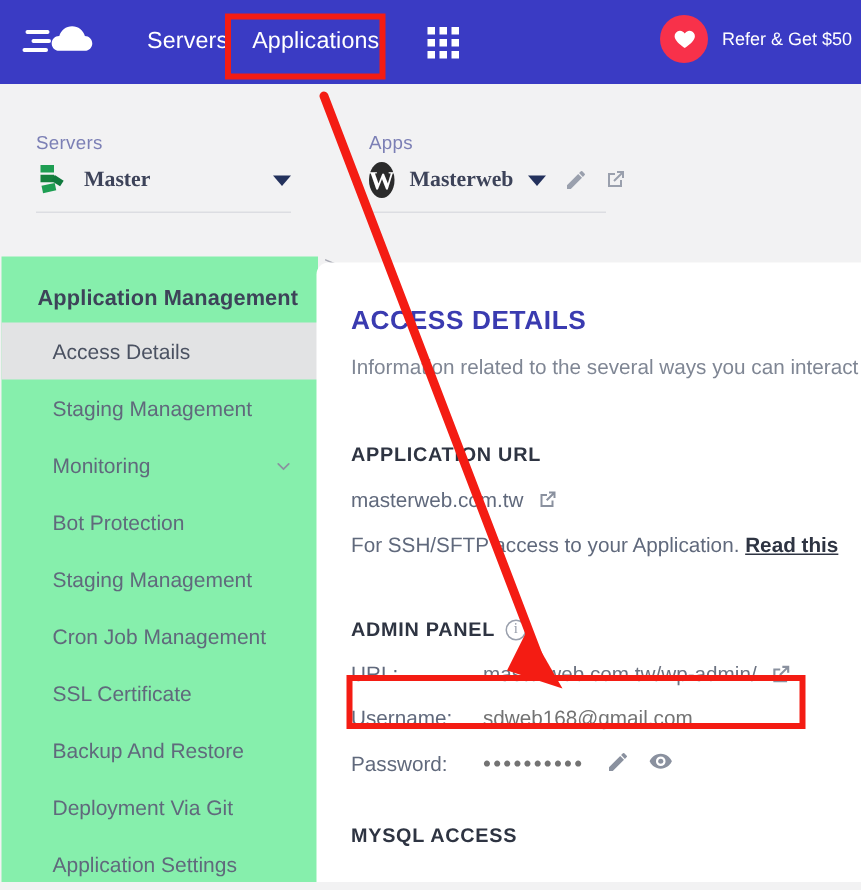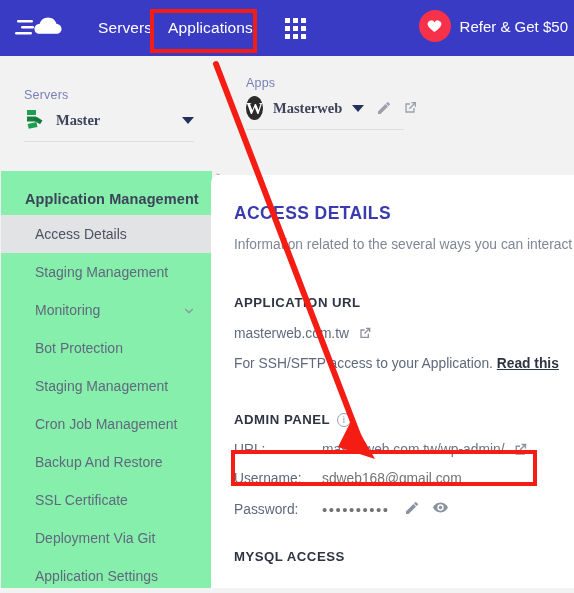--- a/index.html
+++ b/index.html
@@ -26,33 +26,33 @@
   .nav-servers { margin-left: 20px; }
   .nav-apps { margin-left: 12px; }
   .grid-icon { margin-left: 30px; display:grid; grid-template-columns: repeat(3, 5px);
                grid-template-rows: repeat(3,5px); gap:3px; cursor:pointer; }
   .grid-icon i { display:block; width:5px; height:5px; background:#fff; }
   .refer { position:absolute; right: 6px; top: 10px; display:flex; align-items:center; cursor:pointer; }
   .heart-circle {
     width: 32px; height: 32px; border-radius: 50%; background:#f8314a;
     display:flex; align-items:center; justify-content:center;
   }
-  .refer-label { color:#fff; font-size:15px; margin-left: 9px; white-space:nowrap; }
+  .refer-label { color:#fff; font-size:12px; margin-left: 9px; white-space:nowrap; }
 
   
   .breadcrumb { position:absolute; top: 56px; left:0; width:574px; height: 115px; }
   .crumb { position:absolute; }
   .crumb-label { font-size: 12.5px; color:#7b7fb5; letter-spacing:.2px; }
   .crumb-row { display:flex; align-items:center; margin-top: 6px; }
   .crumb-name { font-size: 14.5px; color:#3d4359; font-weight:bold; margin-left: 10px; white-space:nowrap;font-family:Liberation Serif, serif; }
   .caret { width:0;height:0;border-left:6px solid transparent;border-right:6px solid transparent;
            border-top:7px solid #23315c; margin-left: 10px; cursor:pointer; }
   .crumb-rule { height:1px; background:#dcdde2; margin-top: 9px; }
   .crumb-servers { left: 24px; top: 32px; width: 170px; }
-  .crumb-apps { left: 246px; top: 20px; width: 158px; }
+  .crumb-apps { left: 246px; top: 32px; width: 158px; }
   .crumb-sep { position:absolute; left: 216px; top: 112px; color:#a9abb5; font-size: 15px; }
   .server-ico { width: 22px; height: 24px; position:relative; }
   .wp-ico { width: 24px; height: 24px; border-radius:50%; background:#2b2b2b; color:#fff;
             font-family:"Liberation Serif", serif; font-size: 17px; font-weight:bold;
             display:flex; align-items:center; justify-content:center; line-height:1; }
   .mini-icons { display:flex; align-items:center; margin-left: 12px; gap:10px; }
   .mini-ico { width:16px; height:16px; cursor:pointer; }
 
   
   .sidebar { position:absolute; left:1px; top: 171px; width: 211px; height: 422px; background:#86efac; }
@@ -201,24 +201,24 @@
     <div class="side-item">
       <span>Bot Protection</span>
     </div>
     <div class="side-item">
       <span>Staging Management</span>
     </div>
     <div class="side-item">
       <span>Cron Job Management</span>
     </div>
     <div class="side-item">
+      <span>SSL Certificate</span>
+    </div>
+    <div class="side-item">
       <span>Backup And Restore</span>
-    </div>
-    <div class="side-item">
-      <span>SSL Certificate</span>
     </div>
     <div class="side-item">
       <span>Deployment Via Git</span>
     </div>
     <div class="side-item">
       <span>Application Settings</span>
     </div>
   </div>
 
   <div class="card">

